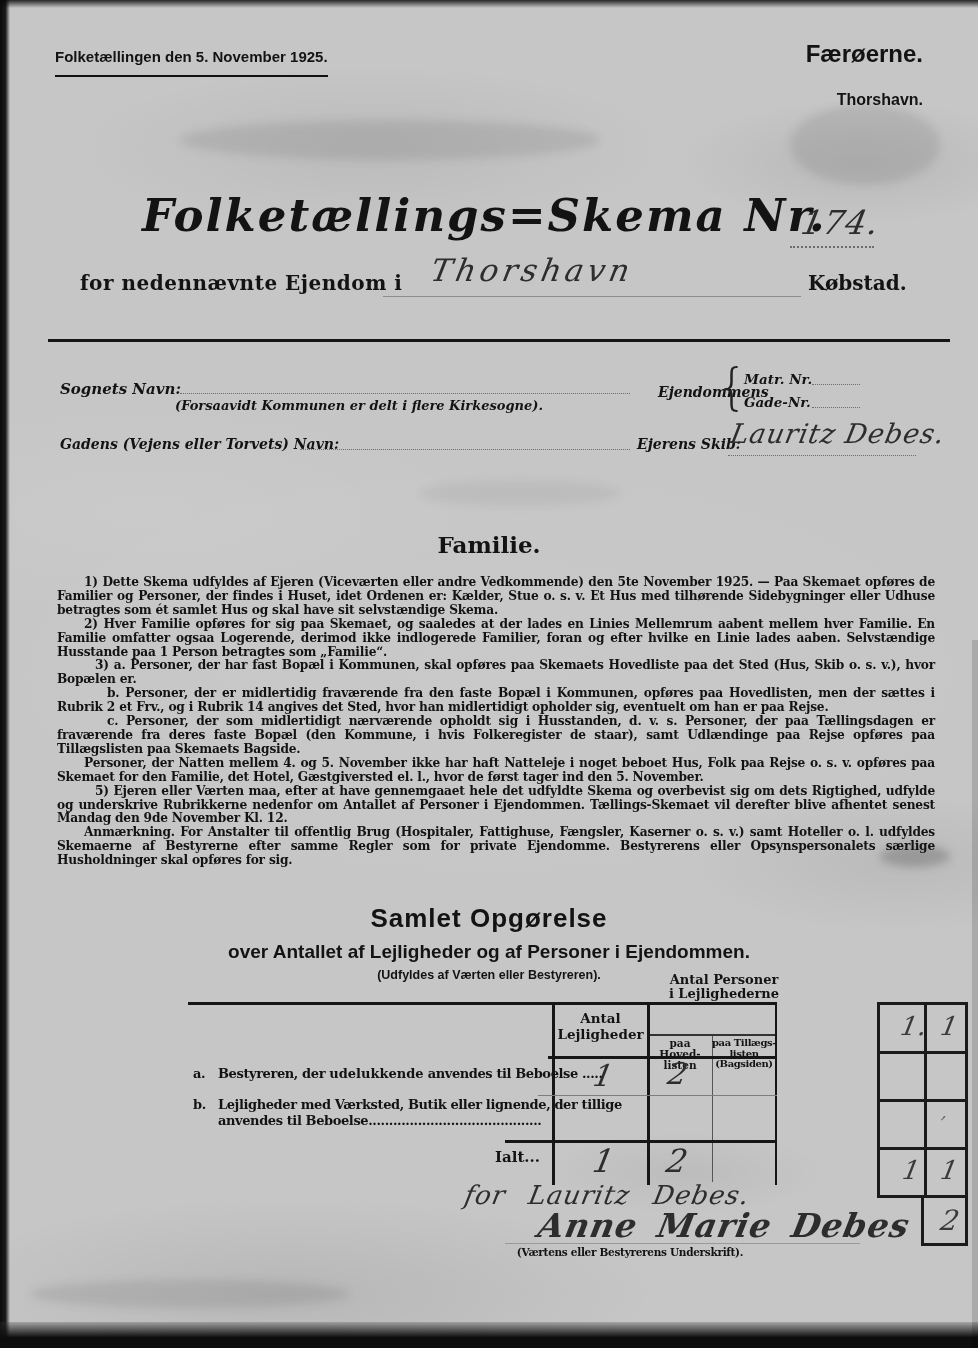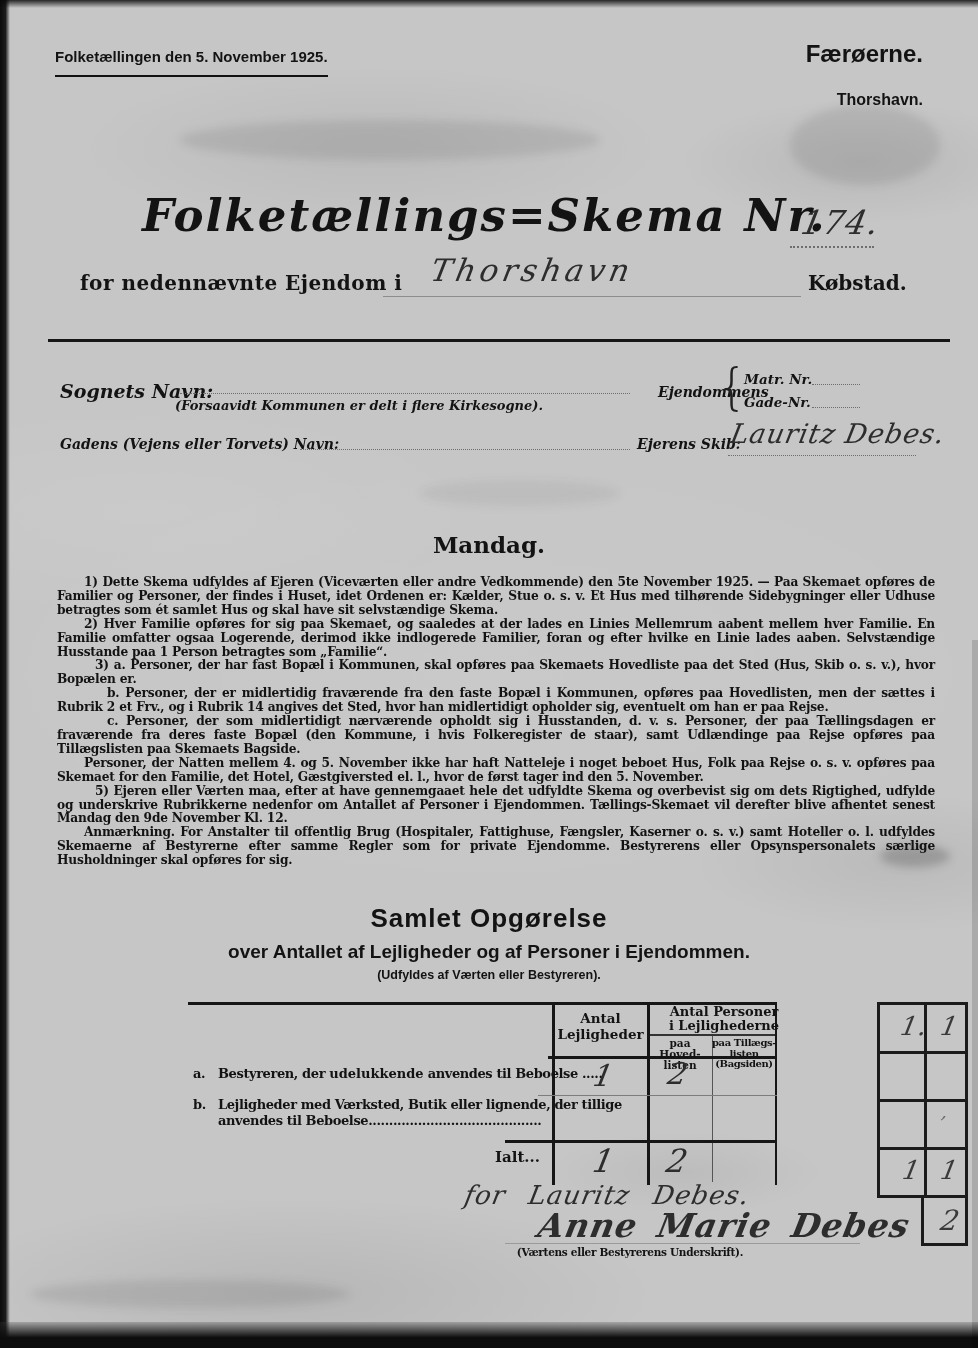--- a/index.html
+++ b/index.html
@@ -54,39 +54,39 @@
   <div class="abs hand" style="left:798px;top:203px;font-size:33px;">174.</div>
   <div class="abs dotline" style="left:790px;top:246px;width:84px;"></div>
 
   <div class="abs serif b nw" style="left:80px;top:271px;font-size:20px;letter-spacing:0.5px;">for nedennævnte Ejendom i</div>
   <div class="abs hairline" style="left:383px;top:296px;width:418px;height:1px;"></div>
   <div class="abs hand" style="left:428px;top:252px;font-size:31px;letter-spacing:4px;">Thorshavn</div>
   <div class="abs serif b nw" style="left:808px;top:271px;font-size:20px;">Købstad.</div>
 
   <div class="abs blackline" style="left:48px;top:339px;width:902px;height:3px;"></div>
 
-  <div class="abs serif b i nw" style="left:60px;top:380px;font-size:19px;">Sognets Navn:</div>
+  <div class="abs serif b i nw" style="left:60px;top:380px;font-size:15px;">Sognets Navn:</div>
   <div class="abs dotline" style="left:180px;top:393px;width:450px;border-bottom-width:1px;"></div>
   <div class="abs serif b i nw" style="left:175px;top:398px;font-size:13px;">(Forsaavidt Kommunen er delt i flere Kirkesogne).</div>
 
   <div class="abs serif b i nw" style="left:658px;top:384px;font-size:14px;">Ejendommens</div>
   <div class="abs" style="left:716px;top:358px;font-size:50px;font-family:'DejaVu Sans',sans-serif;font-weight:200;color:#222;">{</div>
   <div class="abs serif b i nw" style="left:744px;top:371px;font-size:13.5px;font-style:italic;">Matr. Nr.</div>
   <div class="abs dotline" style="left:812px;top:384px;width:48px;border-bottom-width:1px;"></div>
   <div class="abs serif b i nw" style="left:744px;top:394px;font-size:13.5px;">Gade-Nr.</div>
   <div class="abs dotline" style="left:812px;top:407px;width:48px;border-bottom-width:1px;"></div>
 
   <div class="abs serif b i nw" style="left:60px;top:436px;font-size:14px;">Gadens (Vejens eller Torvets) Navn:</div>
   <div class="abs dotline" style="left:300px;top:449px;width:330px;border-bottom-width:1px;"></div>
 
   <div class="abs serif b i nw" style="left:637px;top:436px;font-size:14px;">Ejerens Skib:</div>
   <div class="abs hand" style="left:728px;top:418px;font-size:27px;">Lauritz Debes.</div>
   <div class="abs dotline" style="left:728px;top:455px;width:188px;border-bottom-width:1px;"></div>
 
-  <div class="abs ctr serif b" style="top:531px;font-size:23px;">Mandag.</div>
+  <div class="abs ctr serif b" style="top:531px;font-size:23px;">Familie.</div>
   <div class="abs rules" style="left:57px;top:576px;width:878px;">
     <p class="ind1">1)  Dette Skema udfyldes af Ejeren (Viceværten eller andre Vedkommende) den 5te November 1925. — Paa Skemaet opføres de Familier og Personer, der findes i Huset, idet Ordenen er: Kælder, Stue o. s. v.  Et Hus med tilhørende Sidebygninger eller Udhuse betragtes som ét samlet Hus og skal have sit selvstændige Skema.</p>
     <p class="ind1">2)  Hver Familie opføres for sig paa Skemaet, og saaledes at der lades en Linies Mellemrum aabent mellem hver Familie.  En Familie omfatter ogsaa Logerende, derimod ikke indlogerede Familier, foran og efter hvilke en Linie lades aaben.  Selvstændige Husstande paa 1 Person betragtes som „Familie“.</p>
     <p class="ind2">3)  a.  Personer, der har fast Bopæl i Kommunen, skal opføres paa Skemaets Hovedliste paa det Sted (Hus, Skib o. s. v.), hvor Bopælen er.</p>
     <p class="ind3">b.  Personer, der er midlertidig fraværende fra den faste Bopæl i Kommunen, opføres paa Hovedlisten, men der sættes i Rubrik 2 et Frv., og i Rubrik 14 angives det Sted, hvor han midlertidigt opholder sig, eventuelt om han er paa Rejse.</p>
     <p class="ind3">c.  Personer, der som midlertidigt nærværende opholdt sig i Husstanden, d. v. s. Personer, der paa Tællingsdagen er fraværende fra deres faste Bopæl (den Kommune, i hvis Folkeregister de staar), samt Udlændinge paa Rejse opføres paa Tillægslisten paa Skemaets Bagside.</p>
     <p class="ind1">Personer, der Natten mellem 4. og 5. November ikke har haft Natteleje i noget beboet Hus, Folk paa Rejse o. s. v. opføres paa Skemaet for den Familie, det Hotel, Gæstgiversted el. l., hvor de først tager ind den 5. November.</p>
     <p class="ind2">5)  Ejeren eller Værten maa, efter at have gennemgaaet hele det udfyldte Skema og overbevist sig om dets Rigtighed, udfylde og underskrive Rubrikkerne nedenfor om Antallet af Personer i Ejendommen.  Tællings-Skemaet vil derefter blive afhentet senest Mandag den 9de November Kl. 12.</p>
     <p class="ind1">Anmærkning.  For Anstalter til offentlig Brug (Hospitaler, Fattighuse, Fængsler, Kaserner o. s. v.) samt Hoteller o. l. udfyldes Skemaerne af Bestyrerne efter samme Regler som for private Ejendomme.  Bestyrerens eller Opsynspersonalets særlige Husholdninger skal opføres for sig.</p>
   </div>
@@ -102,21 +102,21 @@
   <div class="abs blackline" style="left:775px;top:1002px;width:2px;height:183px;"></div>
   <div class="abs blackline" style="left:650px;top:1034px;width:125px;height:2px;background:#333;"></div>
   <div class="abs blackline" style="left:548px;top:1056px;width:229px;height:3px;"></div>
   <div class="abs hairline" style="left:538px;top:1095px;width:239px;height:1px;background:#7d7d7d;"></div>
   <div class="abs blackline" style="left:505px;top:1140px;width:272px;height:3px;"></div>
 
   <div class="abs serif b" style="left:553px;top:1011px;width:95px;text-align:center;font-size:13.5px;line-height:1.15;">
     <div>Antal</div>
     <div>Lejligheder</div>
   </div>
-  <div class="abs serif b" style="left:648px;top:1005px;width:152px;text-align:center;font-size:13px;line-height:1.1;">
+  <div class="abs serif b" style="left:648px;top:973px;width:152px;text-align:center;font-size:13px;line-height:1.1;">
     <div>Antal Personer</div>
     <div>i Lejlighederne</div>
   </div>
   <div class="abs serif b" style="left:648px;top:1038px;width:64px;text-align:center;font-size:10.5px;line-height:1.05;">
     <div>paa Hoved-</div>
     <div>listen</div>
   </div>
   <div class="abs serif b" style="left:712px;top:1038px;width:64px;text-align:center;font-size:10px;line-height:1.05;letter-spacing:-0.4px;">
     <div>paa Tillægs-</div>
     <div>listen (Bagsiden)</div>

